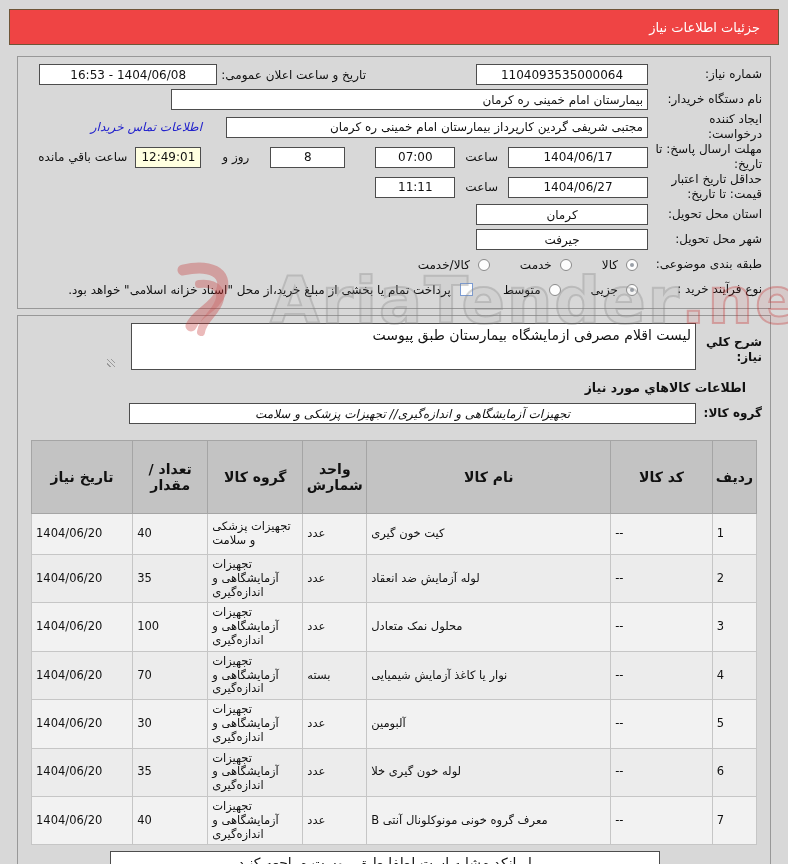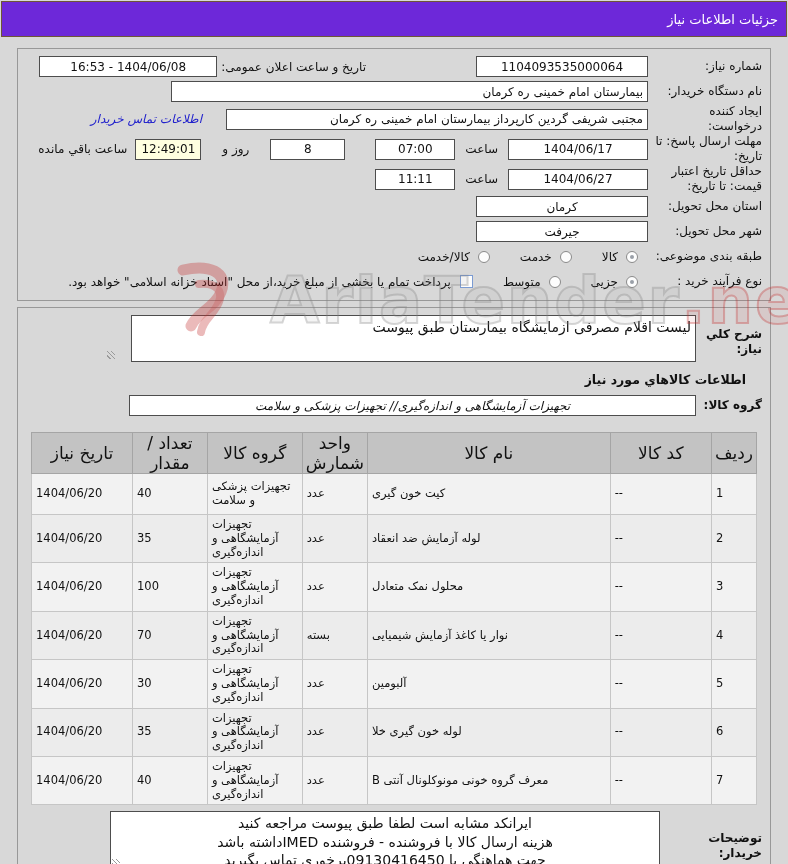--- a/index.html
+++ b/index.html
@@ -7,28 +7,28 @@
   body {
     background: #d8d8d8;
     direction: rtl;
     font-family: "DejaVu Sans", sans-serif;
     font-size: 12px;
     color: #111;
     position: relative;
     overflow: hidden;
   }
   .titlebar {
-    margin: 1px;
+    margin: 9px;
     height: 36px;
-    background: #6d28d9;
+    background: #ef4444;
     border: 1px solid #6e5537;
     color: #ffffff;
     display: flex;
     align-items: center;
-    padding-right: 8px;
+    padding-right: 18px;
     font-size: 13px;
   }
   .groupbox {
     border: 1px solid #989898;
     margin: 0 17px;
     padding: 5px 8px 6px 8px;
   }
   .box1 { margin-top: 11px; }
   .box2 { margin-top: 6px; padding-bottom: 10px; }
   .frow { display: flex; align-items: center; min-height: 25px; gap: 4px; }
@@ -85,24 +85,24 @@
   table.goods {
     width: 726px;
     margin: 14px auto 0;
     border-collapse: collapse;
     background: #f2f2f2;
     border: 1px solid #9a9a9a;
   }
   table.goods th {
     background: #c3c3c3;
     border: 1px solid #a5a5a5;
-    font-size: 17px;
-    font-weight: normal;
+    font-size: 14px;
+    font-weight: bold;
     height: 27px;
-    padding: 0 3px;
+    padding: 20px 3px;
   }
   table.goods td {
     border: 1px solid #c6c6c6;
     font-size: 11.5px;
     text-align: left;
     padding: 3px 4px;
     height: 41px;
     line-height: 1.2;
   }
   table.goods tr:nth-child(even) td { background: #ececec; }

